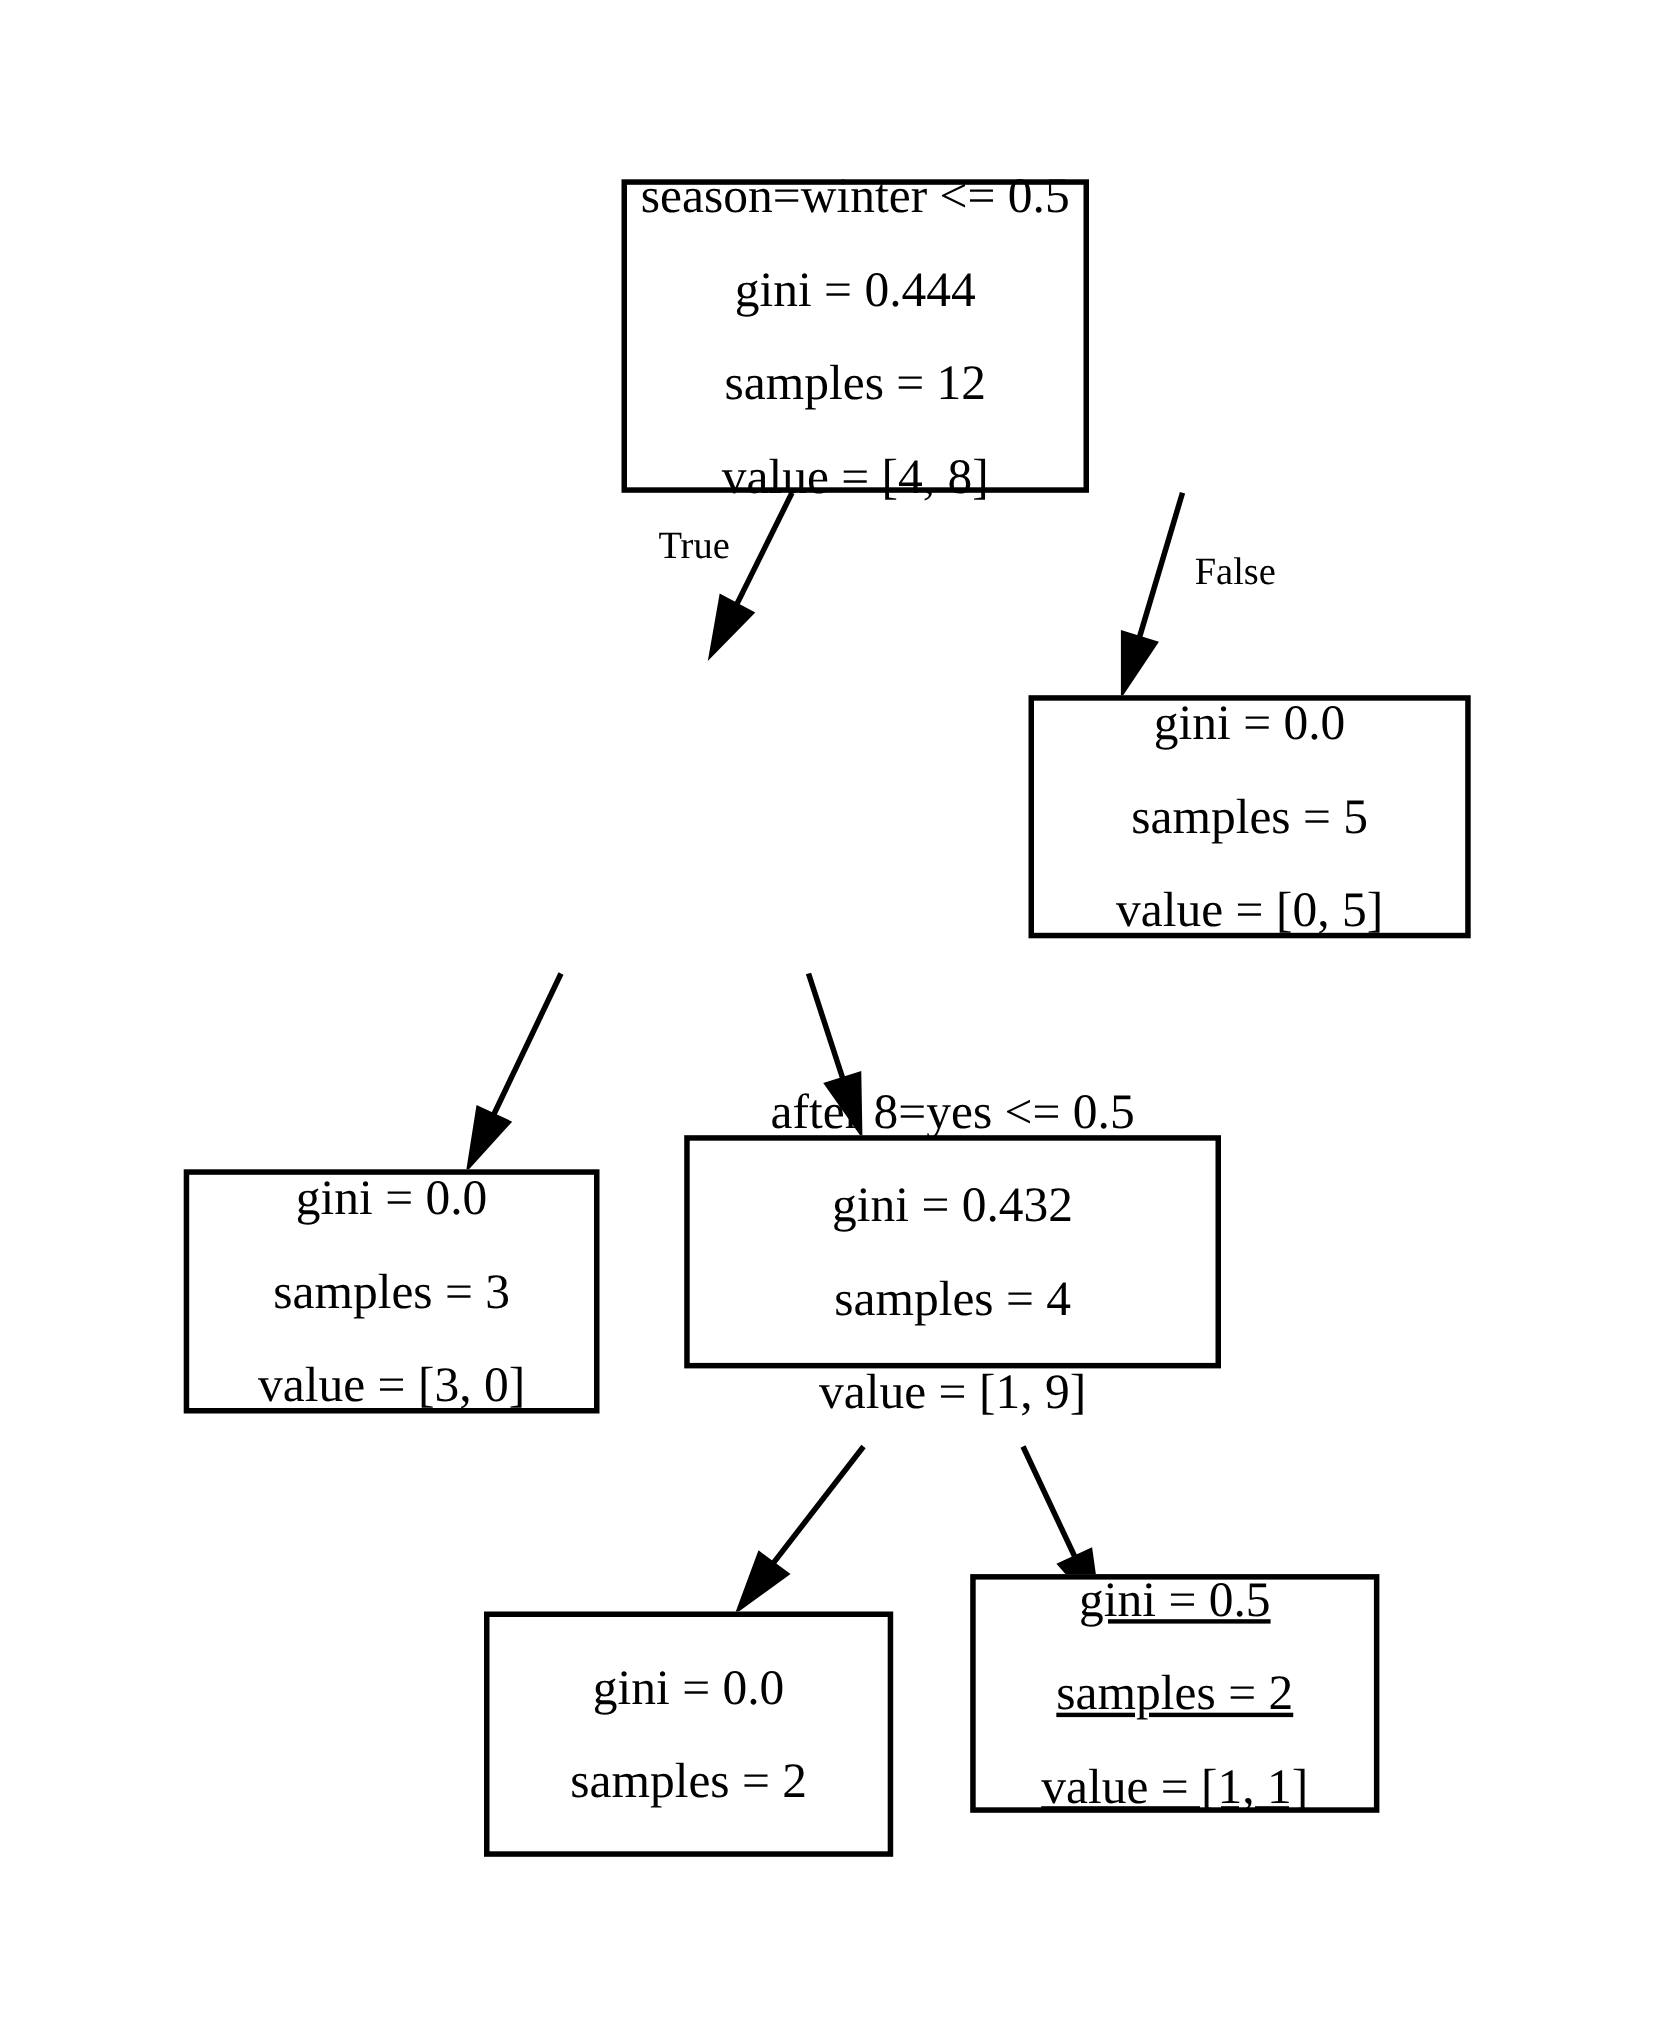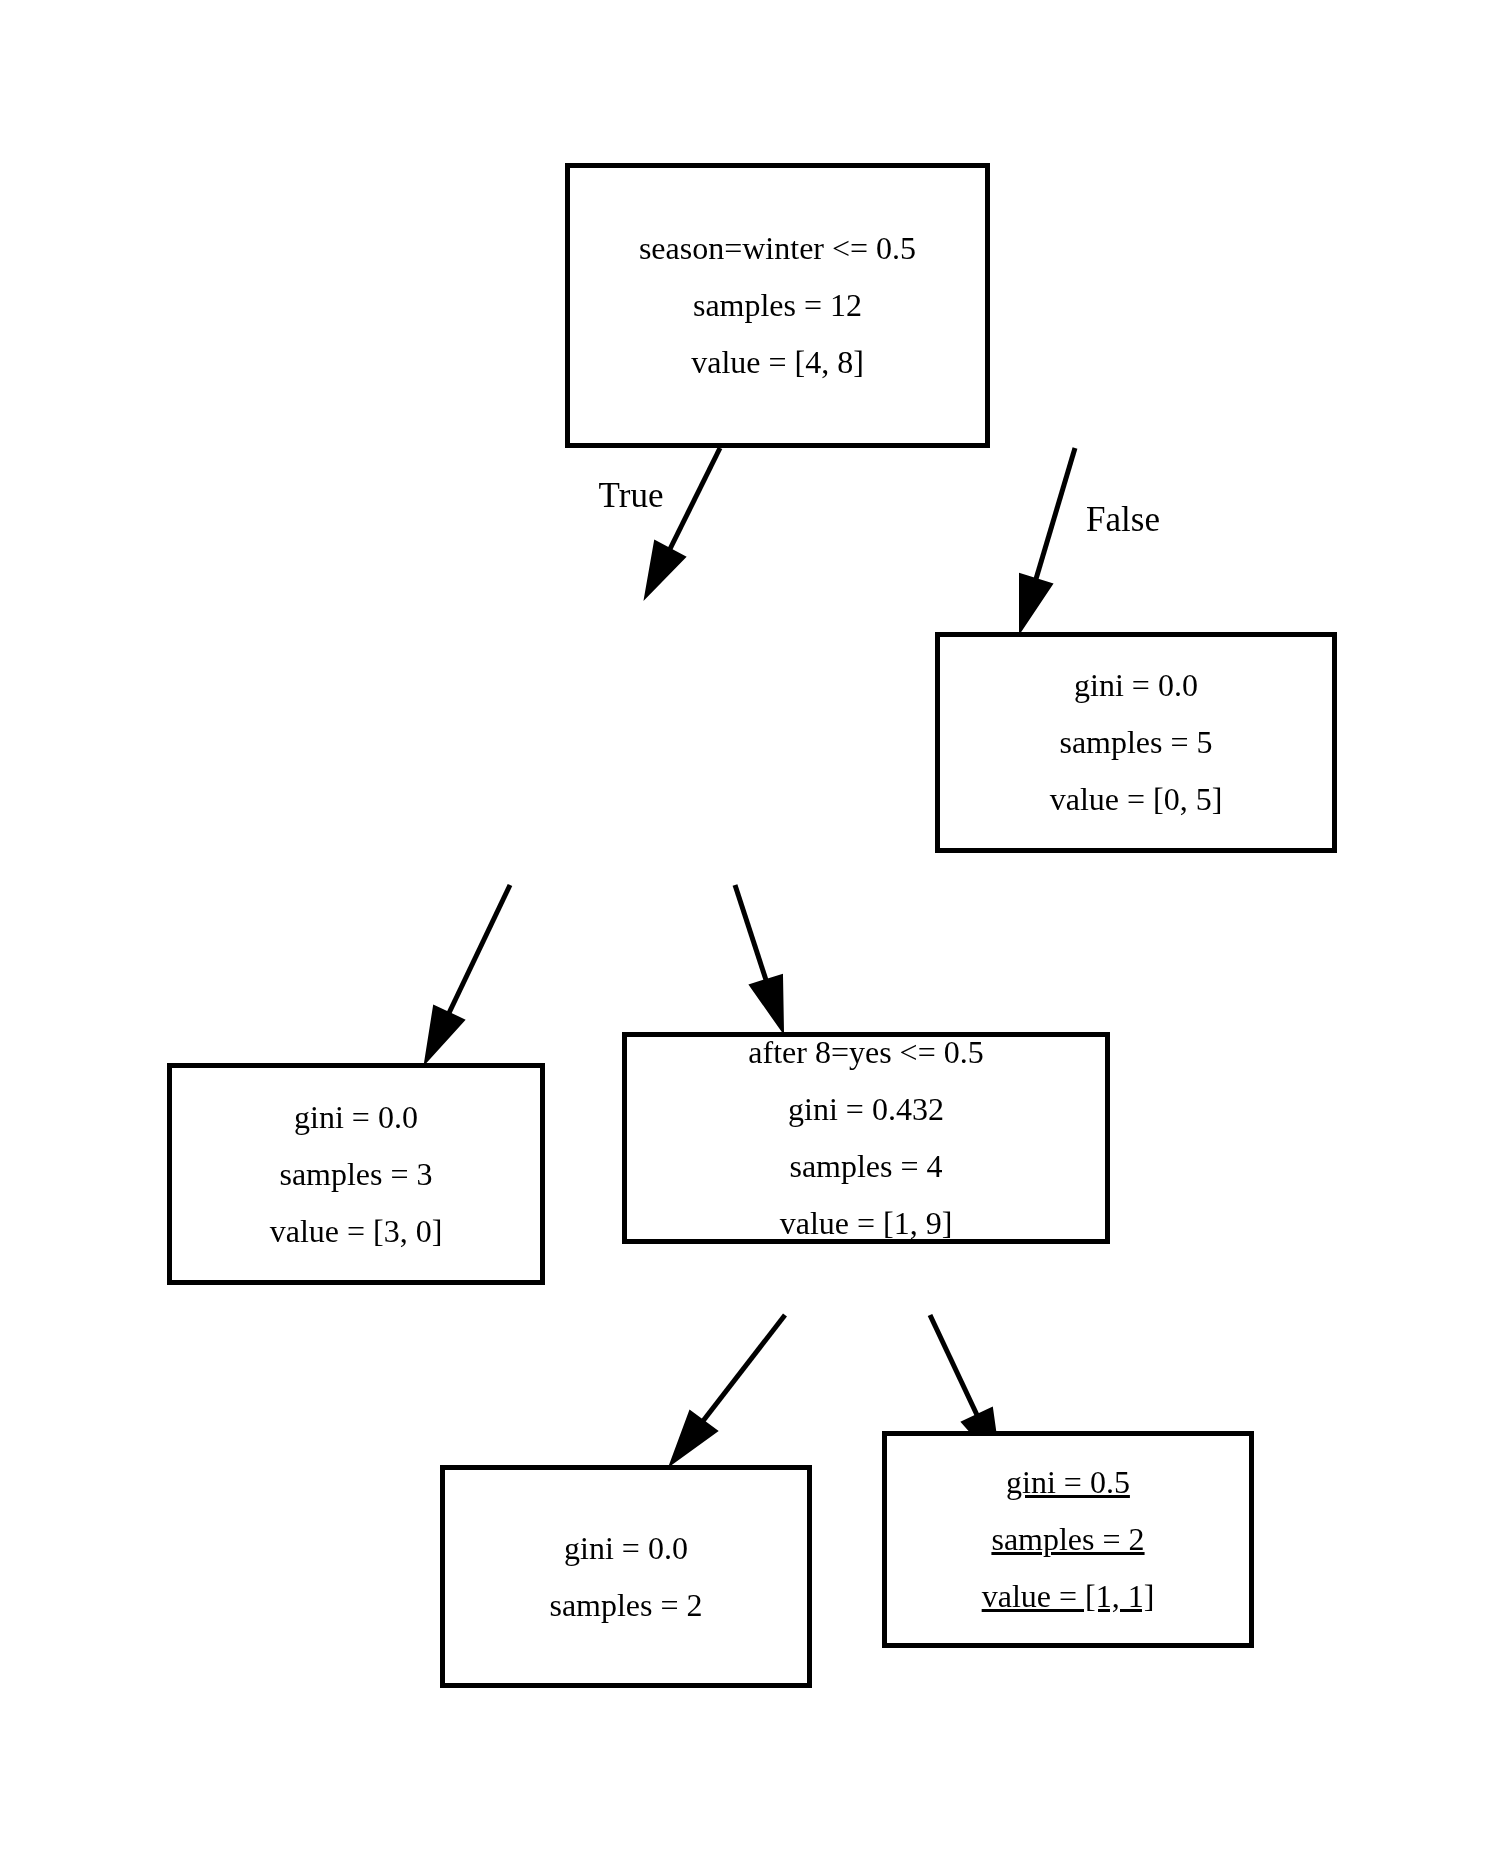--- a/index.html
+++ b/index.html
@@ -35,23 +35,24 @@
   .node {
     position: absolute;
     box-sizing: border-box;
     border: 5px solid #000000;
     background: #ffffff;
     display: flex;
     flex-direction: column;
     align-items: center;
     justify-content: center;
     text-align: center;
-    font-size: 32px;
+    font-size: 45px;
     line-height: 57px;
     white-space: nowrap;
+    gap: 28px;
   }
   .edge-label {
     position: absolute;
     transform: translate(-50%, -50%);
     font-size: 35px;
     line-height: 50px;
     white-space: nowrap;
   }
 </style>
 </head>
@@ -75,20 +76,21 @@
 
     <line x1="785" y1="1315" x2="703" y2="1421"></line>
     <polygon points="670,1465 690,1411 717,1431"></polygon>
 
     <line x1="930" y1="1315" x2="977" y2="1415"></line>
     <polygon points="1000,1465 962,1422 992,1408"></polygon>
   </svg>
 
   <div class="node" style="left:565px; top:163px; width:425px; height:285px;">
     <div>season=winter &lt;= 0.5</div>
+    <div>gini = 0.444</div>
     <div>samples = 12</div>
     <div>value = [4, 8]</div>
   </div>
 
 
   <div class="node" style="left:935px; top:632px; width:402px; height:221px;">
     <div>gini = 0.0</div>
     <div>samples = 5</div>
     <div>value = [0, 5]</div>
   </div>

